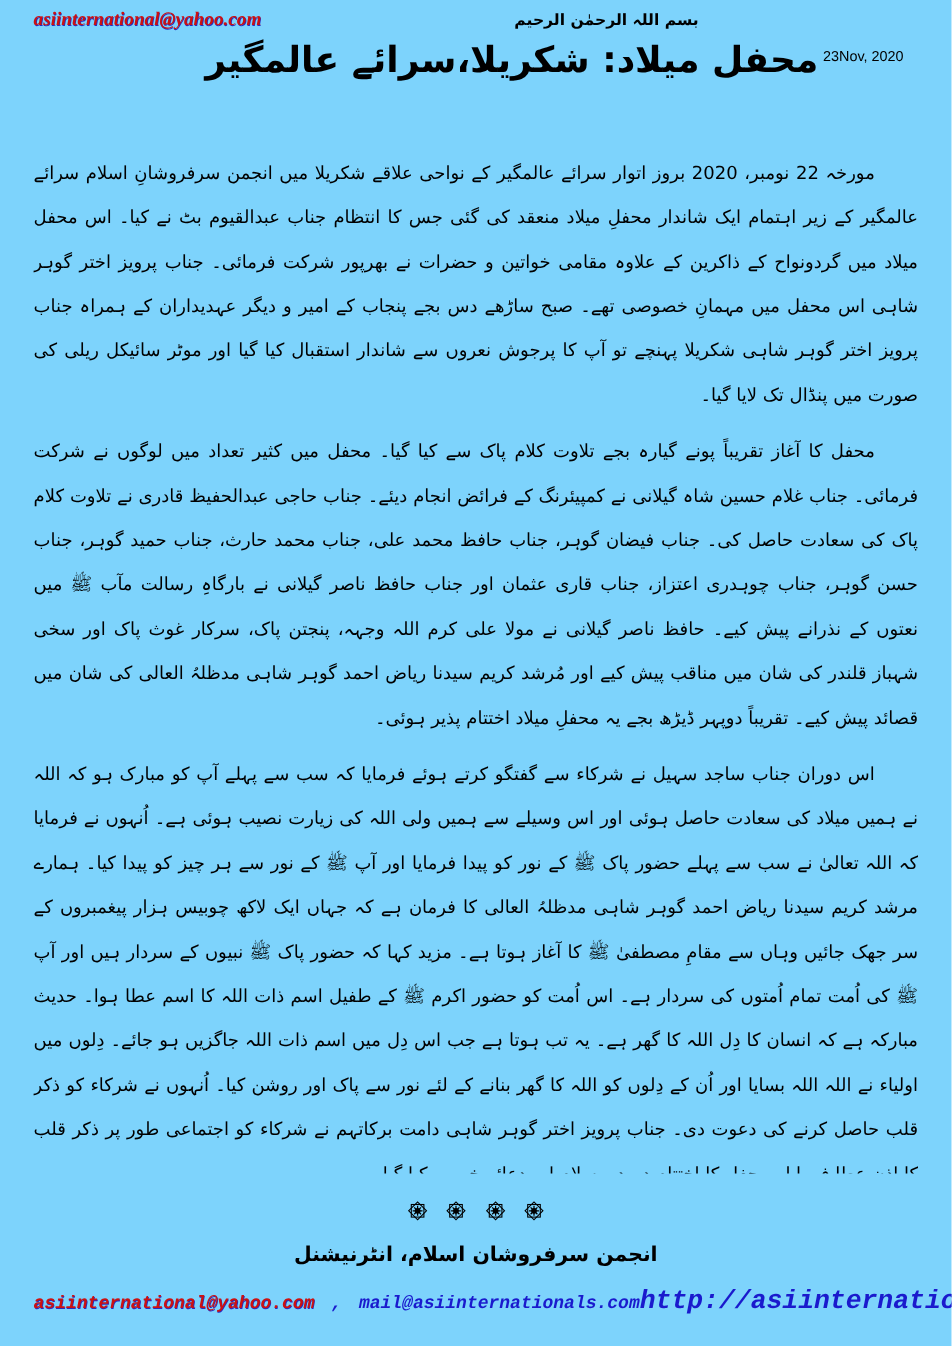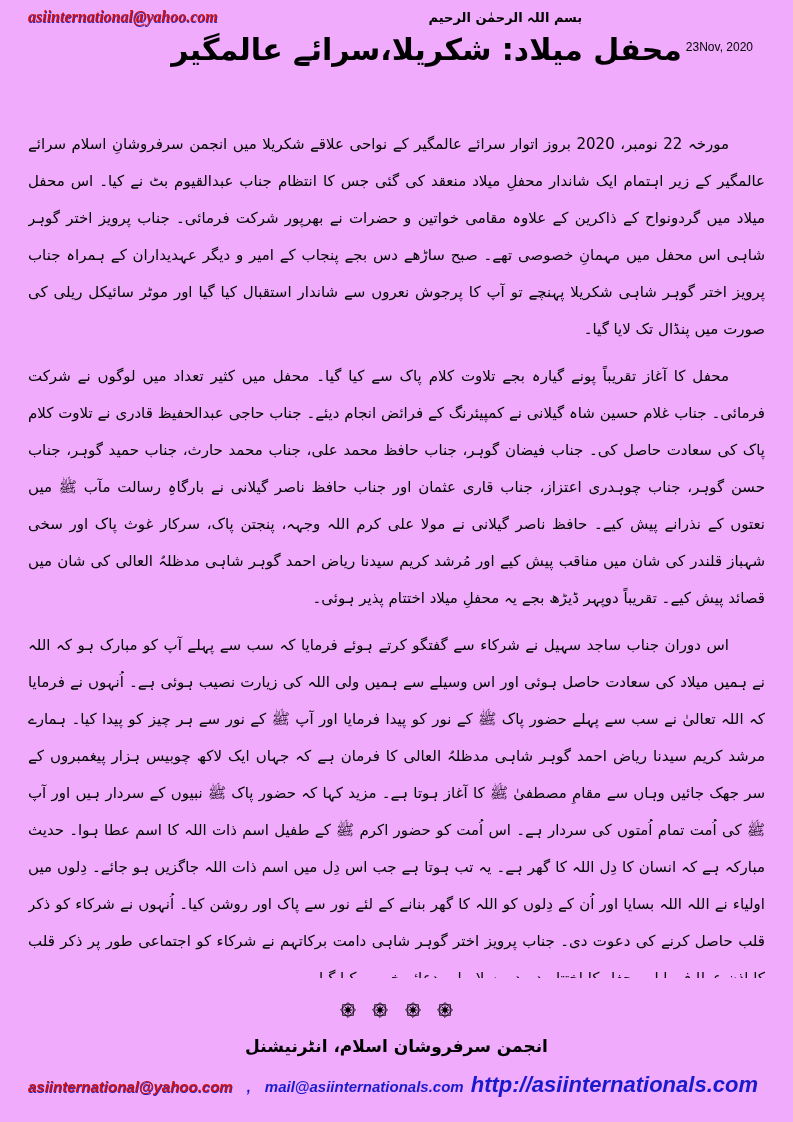--- a/index.html
+++ b/index.html
@@ -5,21 +5,21 @@
   * { box-sizing: border-box; margin: 0; padding: 0; }
   html, body { background: #ffffff; }
   body {
     width: 793px; height: 1122px;
     position: relative;
     font-family: "Liberation Sans", sans-serif;
     overflow: hidden;
   }
   .page {
     position: absolute; inset: 0;
-    background: #f0abfc;
+    background: #7dd3fc;
   }
 
   
   .top-row {
     display: flex;
     align-items: flex-start;
     padding: 8px 0 0 28px;
   }
   .email-top {
     font-family: "Liberation Serif", serif;
@@ -97,21 +97,21 @@
     font-size: 17px;
     font-weight: bold;
     color: #000;
   }
   .footer-links {
     position: absolute;
     top: 1072px; left: 28px; right: 35px;
     display: flex;
     align-items: baseline;
     justify-content: space-between;
-    font-family: Liberation Sans, sans-serif;
+    font-family: Liberation Mono, monospace;
     font-style: italic;
     font-weight: bold;
   }
   .footer-left { font-size: 15px; white-space: nowrap; }
   .email-red {
     color: #cc1111;
     text-shadow: 0.5px 0.5px 0 #2a2ac0;
     text-decoration: none;
   }
   .sep-comma { color: #1a1acd; padding: 0 14px; }

